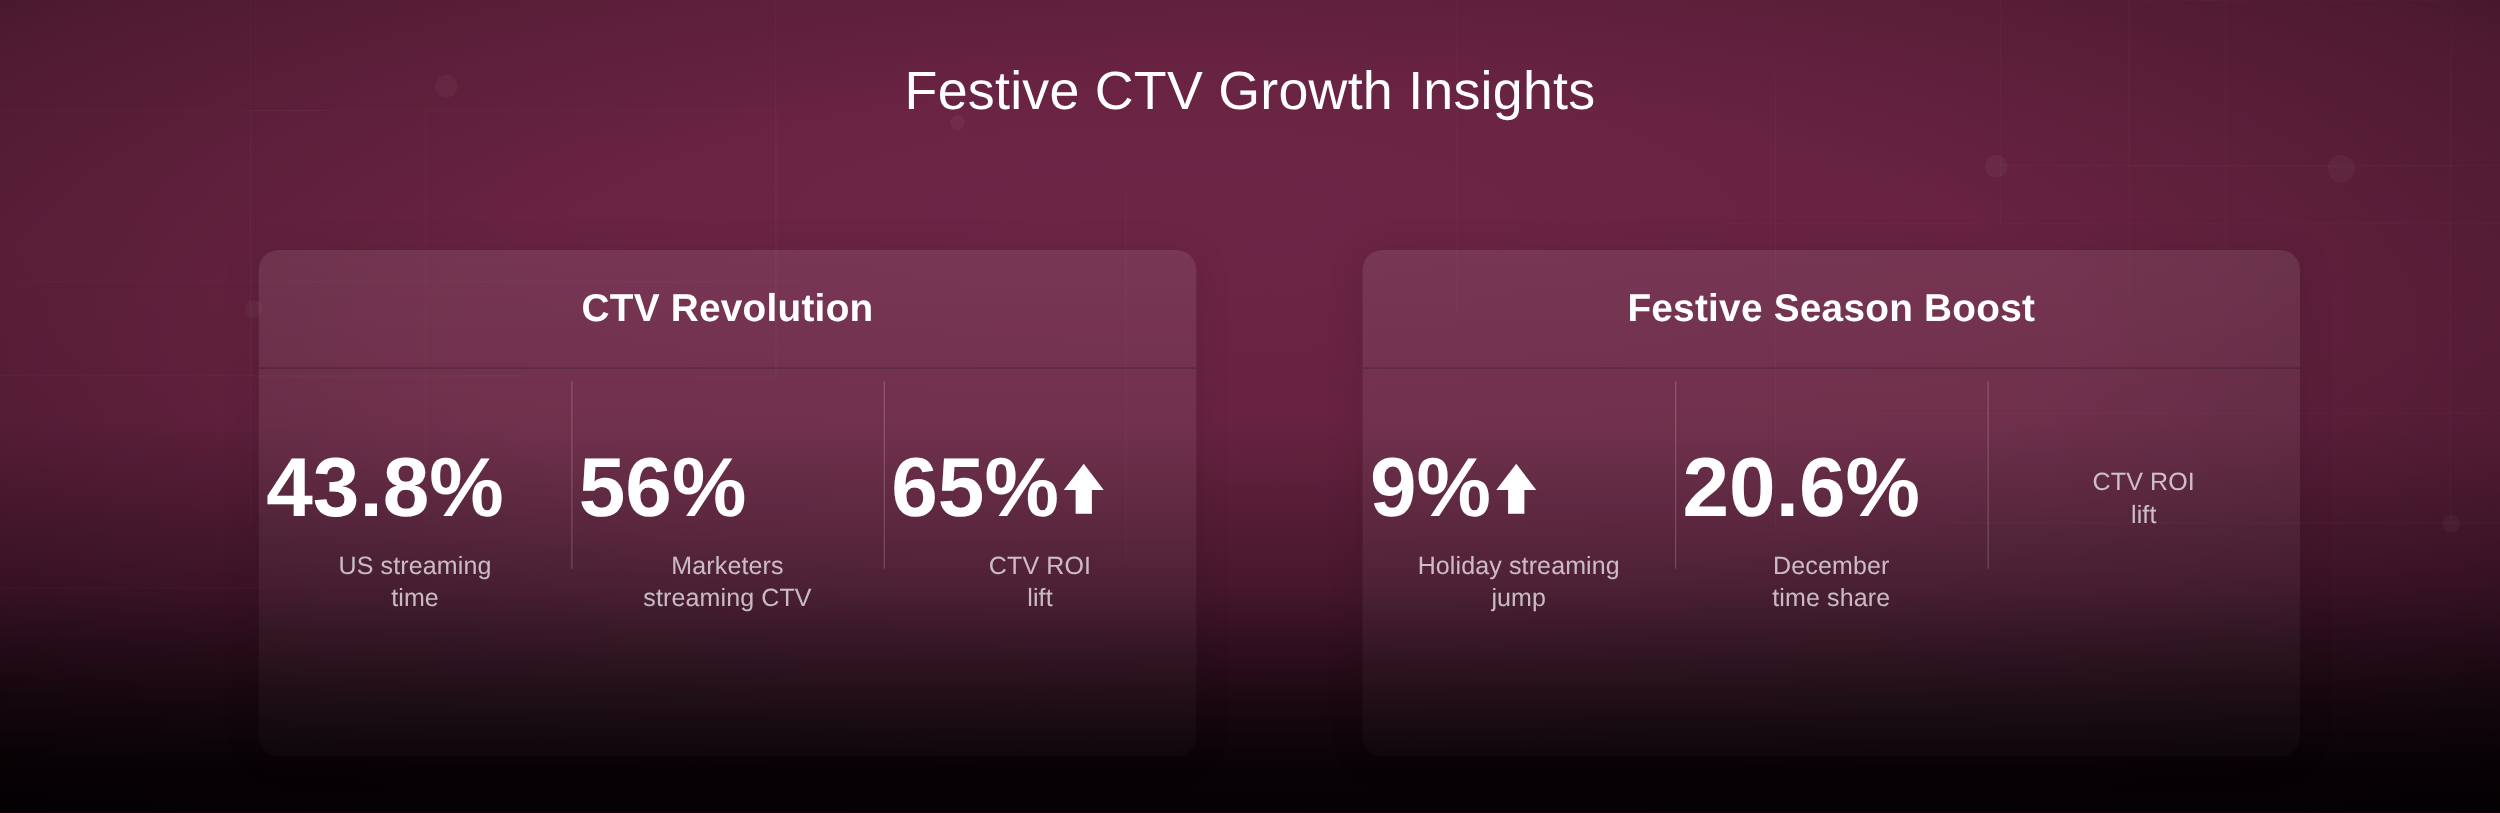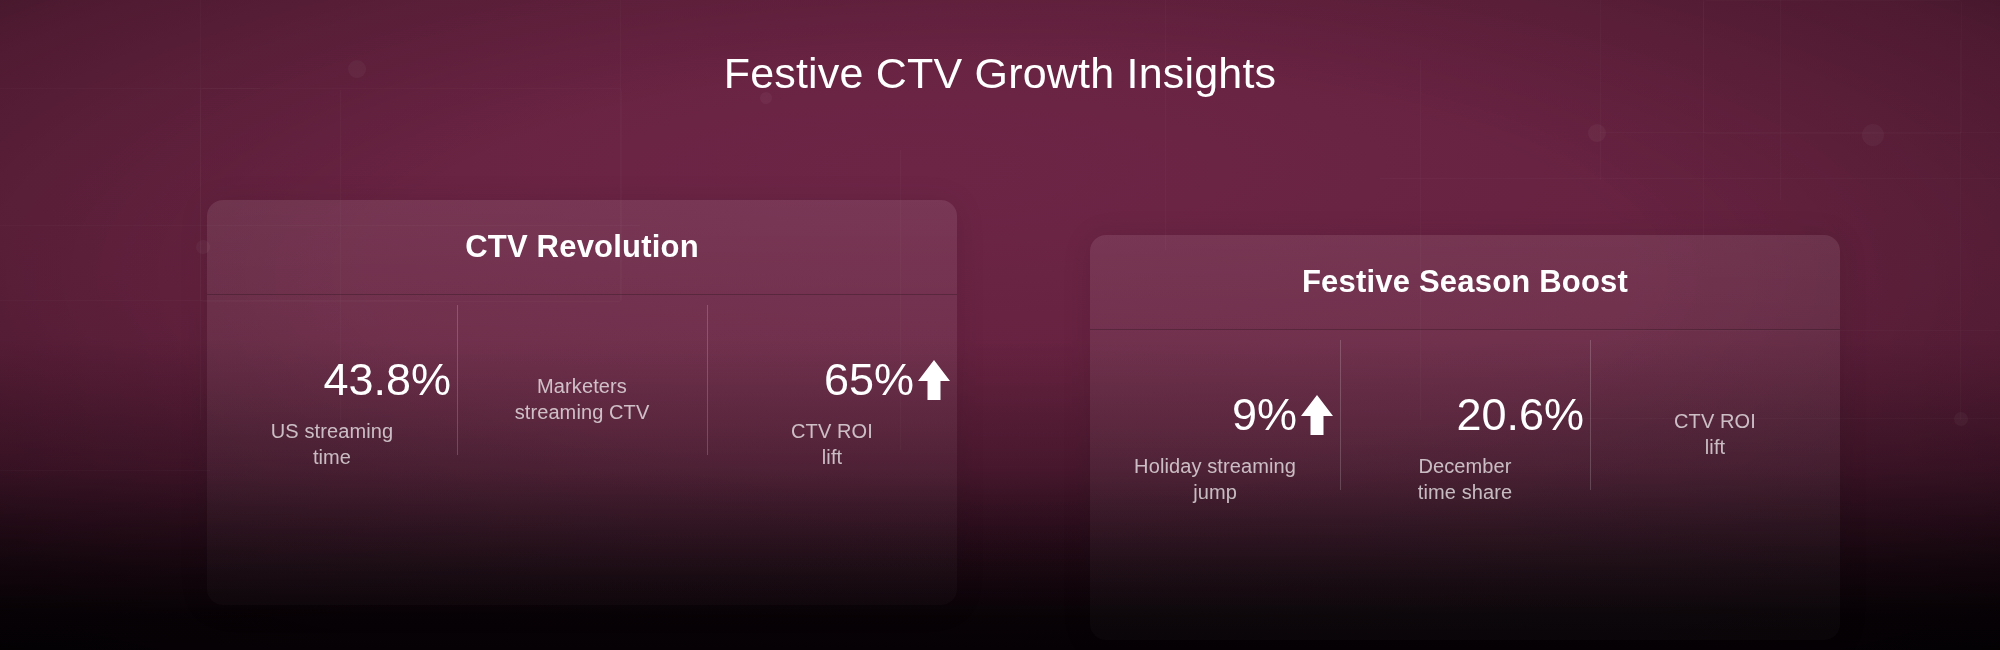--- a/index.html
+++ b/index.html
@@ -92,21 +92,21 @@
       linear-gradient(180deg,
         rgba(255,255,255,0.085) 0%,
         rgba(255,255,255,0.072) 22%,
         rgba(255,255,255,0.055) 52%,
         rgba(255,255,255,0.030) 80%,
         rgba(255,255,255,0.016) 100%);
     box-shadow: 0 2px 30px rgba(0,0,0,0.10);
     overflow: hidden;
   }
   .card-1 { left: 207px; width: 750px; }
-  .card-2 { left: 1090px; width: 750px; margin-top: 35px; }
+  .card-2 { left: 1090px; width: 750px; }
 
   .card-header {
     height: 95px;
     display: flex;
     align-items: center;
     justify-content: center;
     border-bottom: 1px solid rgba(0,0,0,0.22);
     box-sizing: border-box;
   }
   .card-title {
@@ -134,25 +134,25 @@
     position: absolute;
     left: 0;
     top: -52px;
     width: 1px;
     height: 150px;
     background: rgba(255,255,255,0.18);
   }
   .stat-value {
     display: flex;
     align-items: center;
-    justify-content: flex-end;
+    justify-content: flex-start;
     gap: 2px;
     color: #ffffff;
-    font-size: 45px;
-    font-weight: 400;
+    font-size: 67px;
+    font-weight: 700;
     line-height: 1;
     white-space: nowrap;
   }
   .arrow-up {
     display: inline-block;
     width: 34px;
     height: 44px;
     flex: 0 0 auto;
     margin-left: 1px;
   }
@@ -219,20 +219,23 @@
           <div class="stat-value">
             <span>43.8%</span>
           </div>
           <div class="stat-label">
             <span>US streaming</span><br>
             <span>time</span>
           </div>
         </div>
 
         <div class="stat">
+          <div class="stat-value">
+            <span>56%</span>
+          </div>
           <div class="stat-label">
             <span>Marketers</span><br>
             <span>streaming CTV</span>
           </div>
         </div>
 
         <div class="stat">
           <div class="stat-value">
             <span>65%</span>
             <span class="arrow-up">

